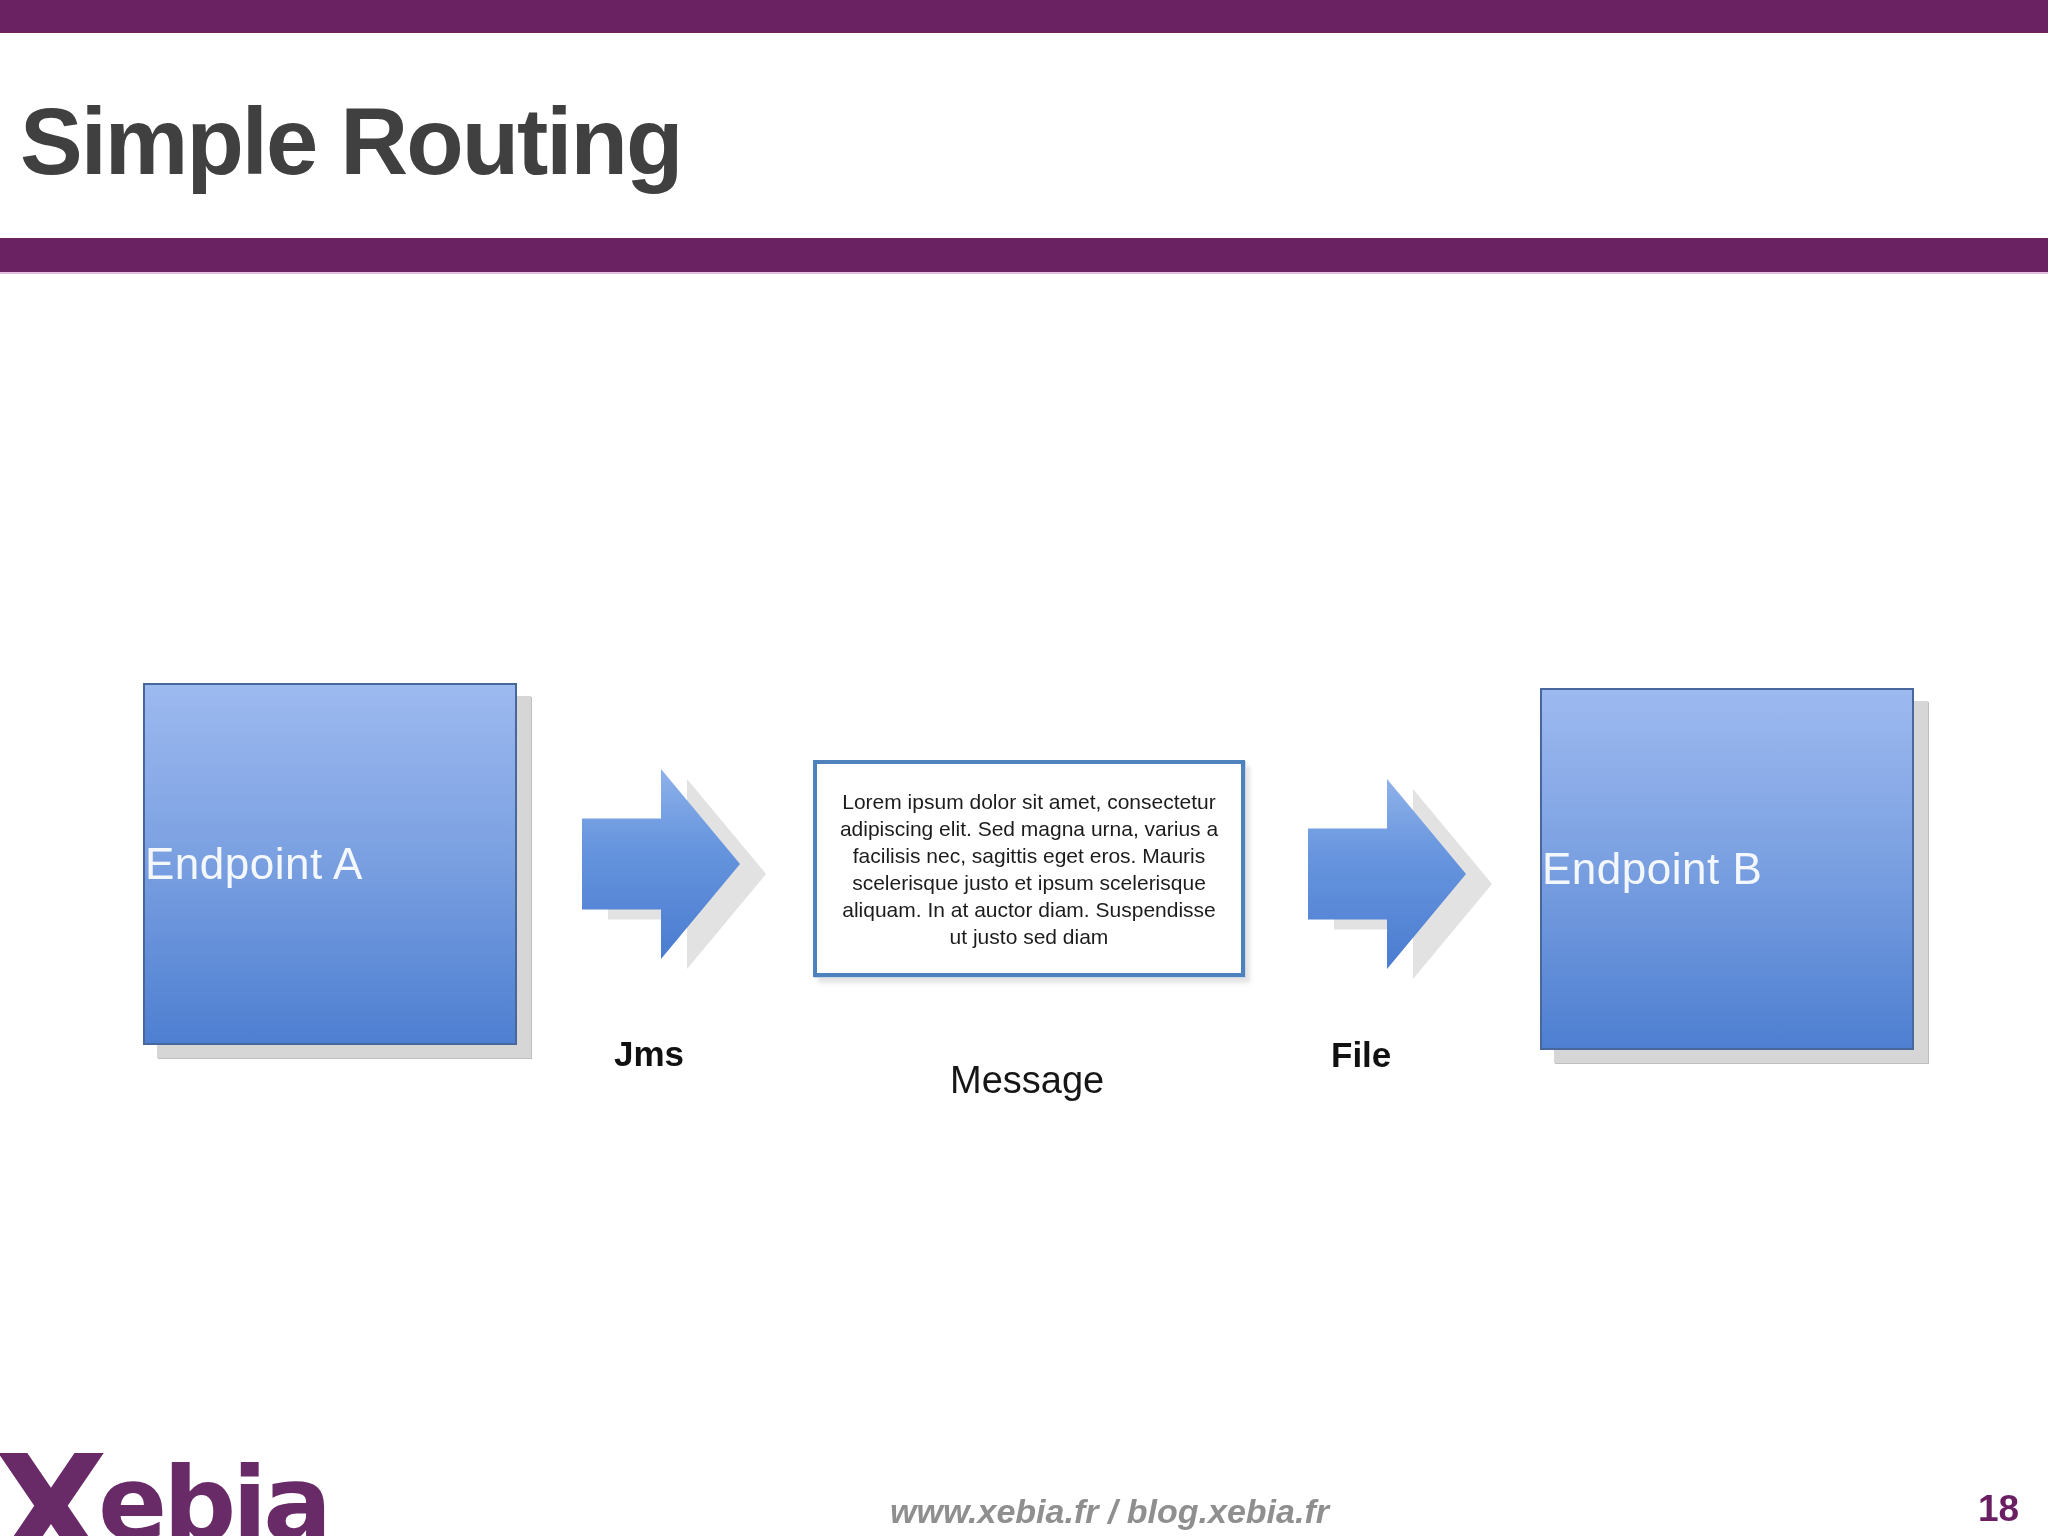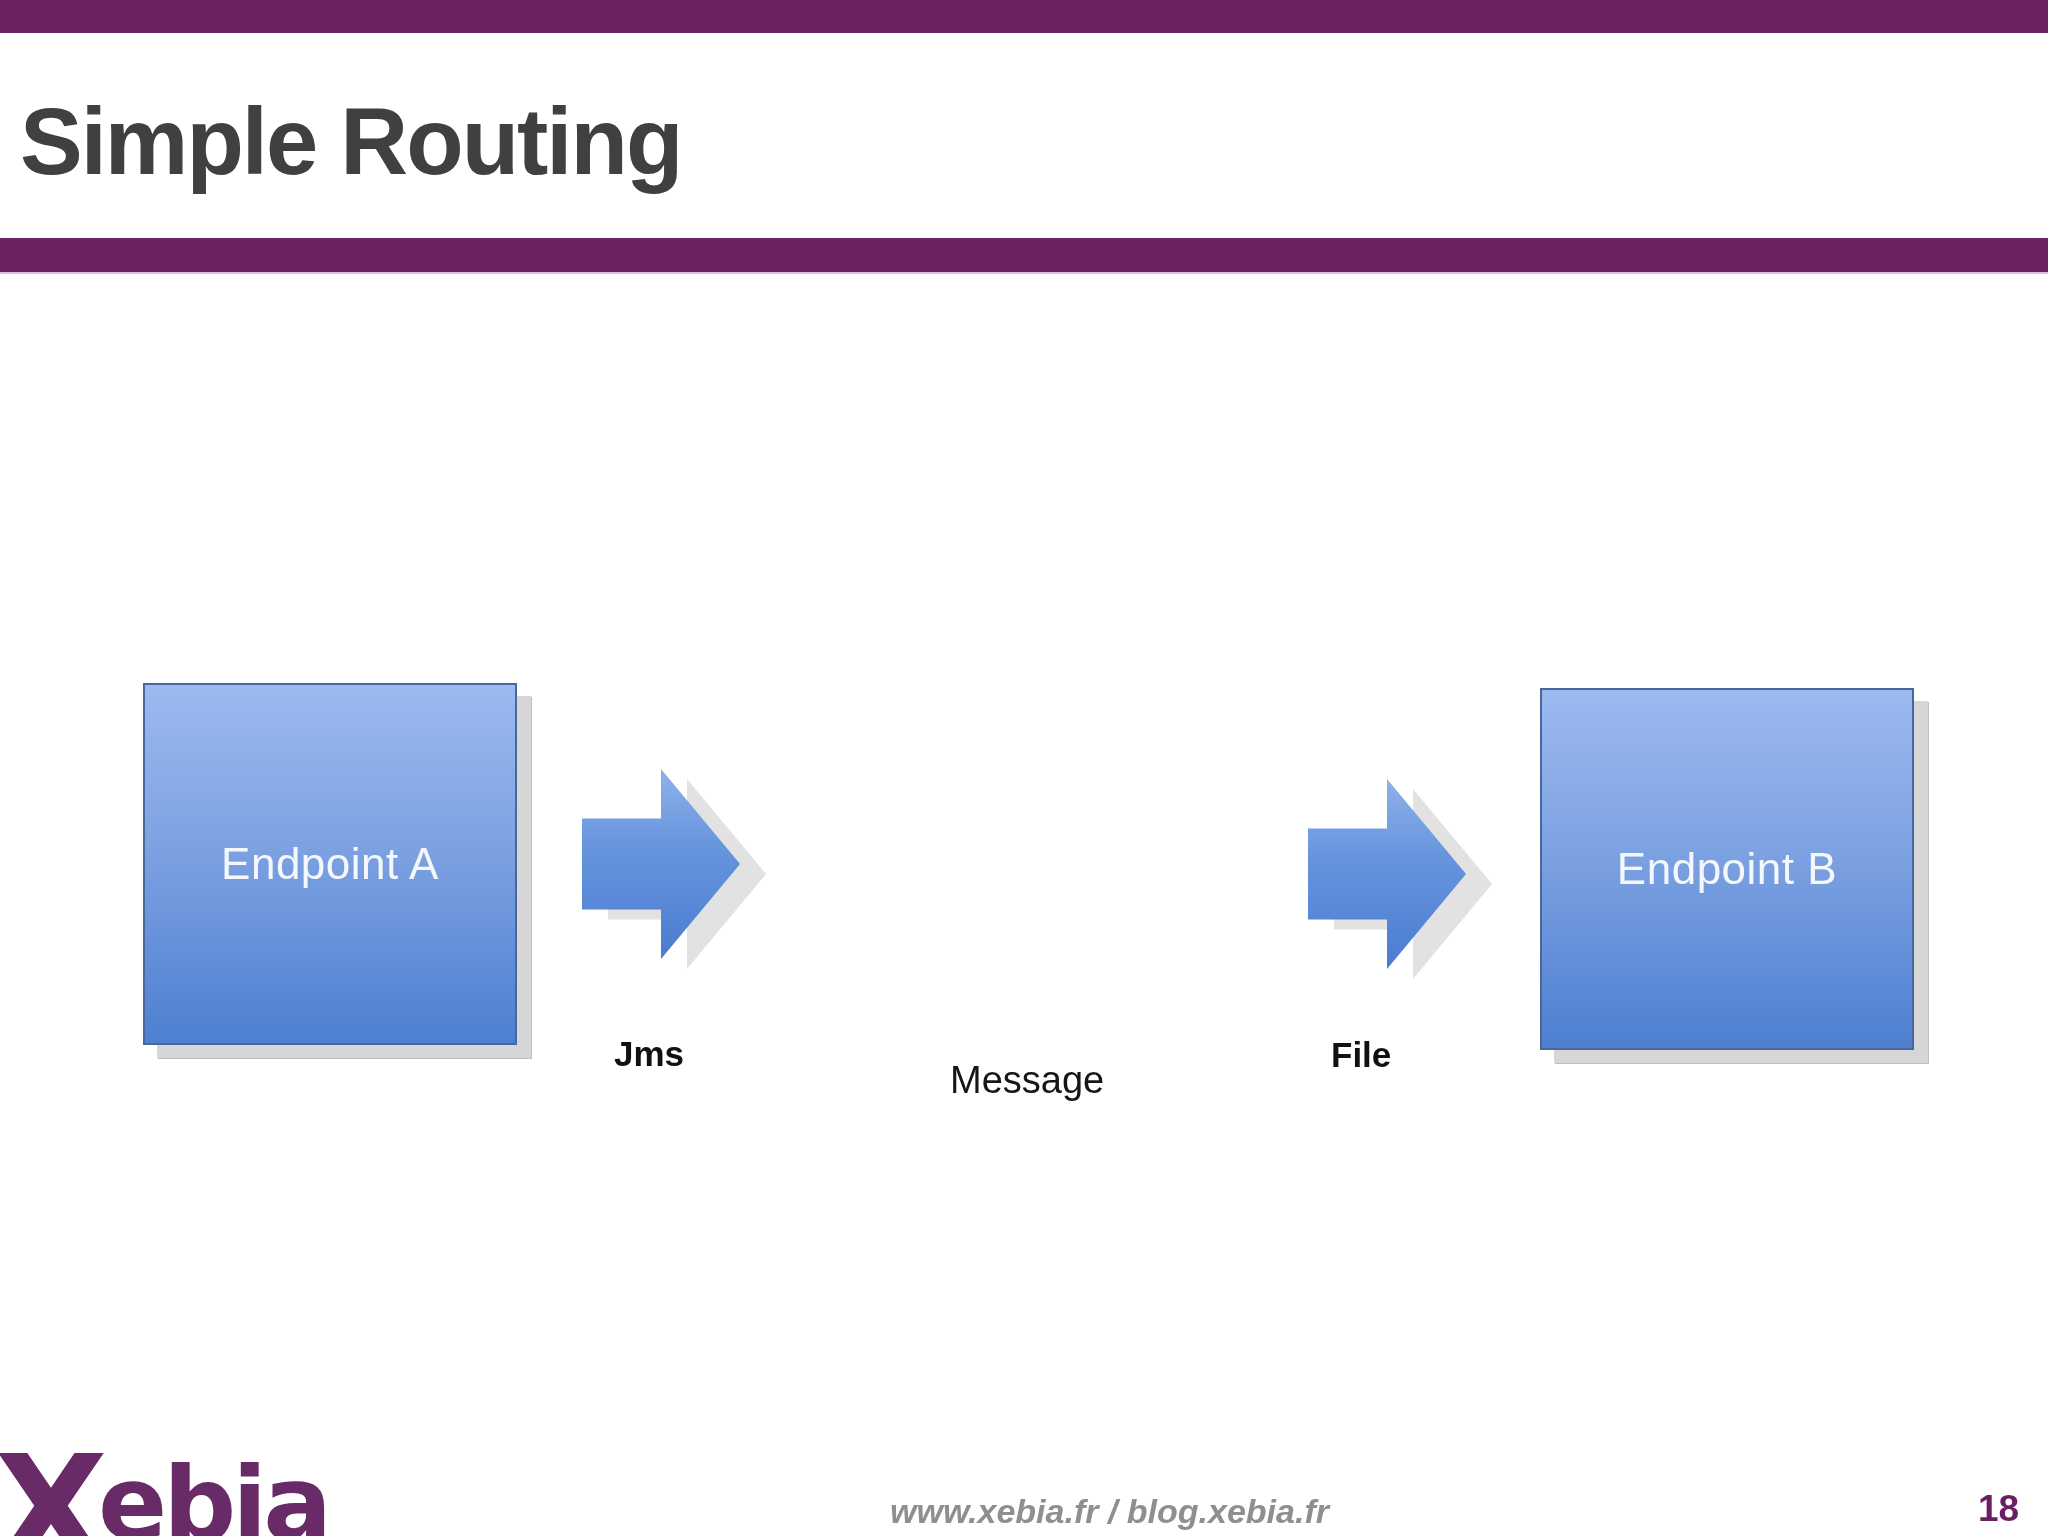--- a/index.html
+++ b/index.html
@@ -17,21 +17,21 @@
   .divider-bar{
     position:absolute;left:0;top:238px;width:100%;height:34px;background:#6a2263;
     border-bottom:2px solid #e3bede;
   }
   
   .endpoint-box{
     position:absolute;width:370px;height:358px;
     background:linear-gradient(180deg,#9db9f0 0%,#7da2e2 45%,#4e7fd1 100%);
     border:2px solid #48689c;
     box-shadow:14px 13px 0 #d6d6d6, 15px 14px 0 #bfbfbf;
-    display:flex;align-items:center;justify-content:center;
+    display:flex;align-items:center;
   }
   .endpoint-box .label{
     color:#f4f8fd;font-size:44px;font-weight:normal;letter-spacing:0.5px;
   }
   #box-a{left:143px;top:683px;}
   #box-b{left:1540px;top:688px;}
   
   .arrow-wrap{position:absolute;width:158px;height:190px;}
   .arrow-shape{
     position:absolute;left:0;top:0;width:100%;height:100%;
@@ -94,20 +94,23 @@
 
   <div class="endpoint-box" id="box-a">
     <span class="label">Endpoint A</span>
   </div>
 
   <div class="arrow-wrap" id="arrow-jms">
     <div class="arrow-shape arrow-shadow"></div>
     <div class="arrow-shape arrow-body"></div>
   </div>
 
+  <div class="message-box">
+    <div class="text">Lorem ipsum dolor sit amet, consectetur adipiscing elit. Sed magna urna, varius a facilisis nec, sagittis eget eros. Mauris scelerisque justo et ipsum scelerisque aliquam. In at auctor diam. Suspendisse ut justo sed diam</div>
+  </div>
 
   <div class="arrow-wrap" id="arrow-file">
     <div class="arrow-shape arrow-shadow"></div>
     <div class="arrow-shape arrow-body"></div>
   </div>
 
   <div class="endpoint-box" id="box-b">
     <span class="label">Endpoint B</span>
   </div>
 

